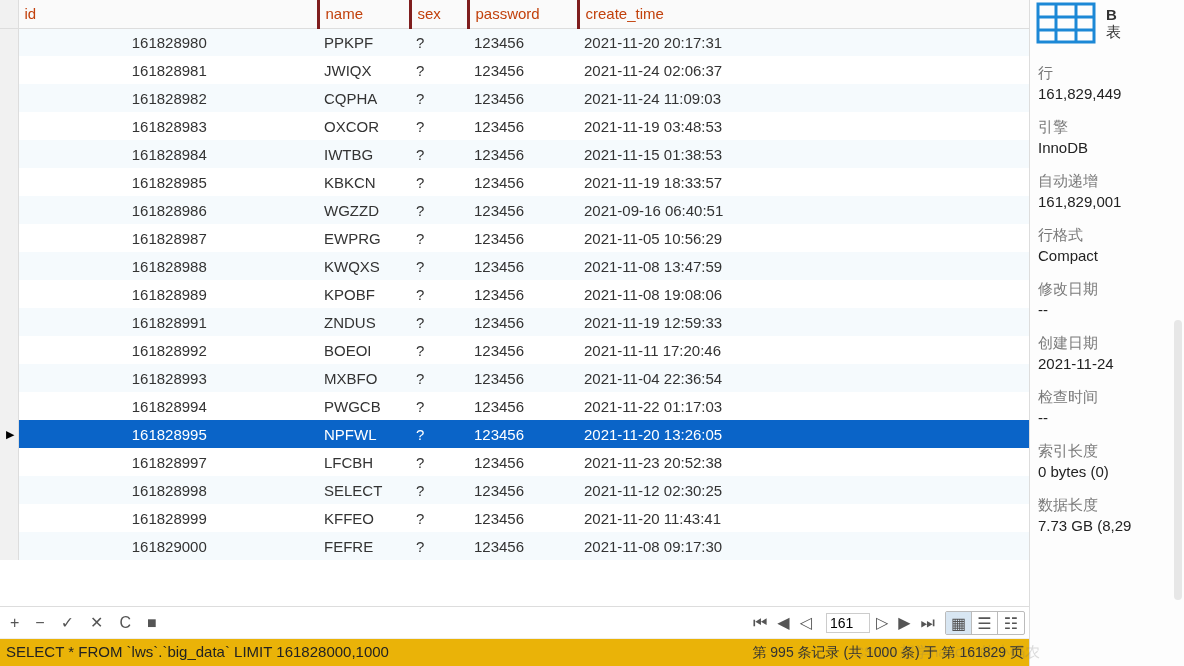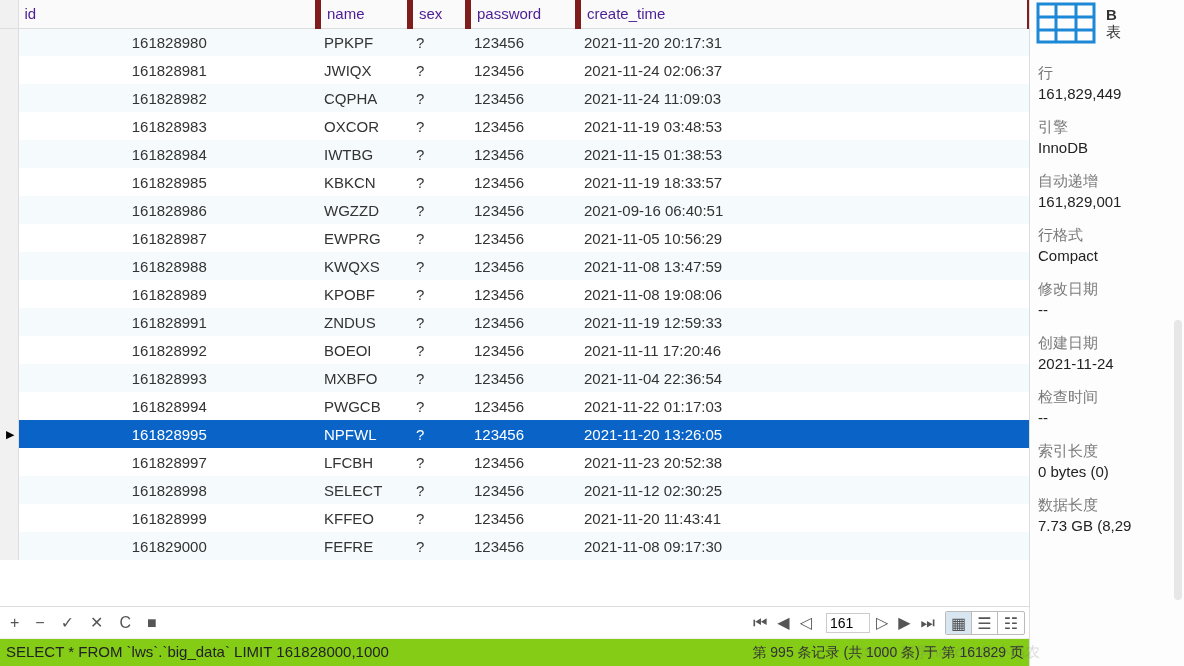--- a/index.html
+++ b/index.html
@@ -6,21 +6,21 @@
 html, body { width: 1184px; height: 666px; overflow: hidden; font-size: 15px; color: #333; background: #fff; }
 
 .app { display: flex; width: 100%; height: 100%; }
 .main { flex: 1; display: flex; flex-direction: column; border-right: 1px solid #ddd; min-width: 0; }
 .side { width: 154px; background: #fdfdfd; padding: 0 4px 0 8px; position: relative; }
 
 
 .grid-wrap { flex: 1; overflow: hidden; position: relative; }
 table { border-collapse: collapse; width: 100%; table-layout: fixed; }
 th, td { text-align: left; padding: 4px 6px; height: 28px; font-weight: normal; white-space: nowrap; overflow: hidden; }
-thead th { background: #fafafa; border-bottom: 1px solid #ddd; border-right: 6px solid #7f1d1d; color: #4c1d95; }
+thead th { background: #fafafa; border-bottom: 1px solid #ddd; border-right: 3px solid #7f1d1d; color: #c2410c; }
 tbody tr:nth-child(odd) td { background: #f5fafd; }
 tbody tr:nth-child(even) td { background: #fff; }
 tr.selected td { background: #0a64c8 !important; color: #fff; }
 .gutter { width: 18px; background: #f1f1f1 !important; border-right: 1px solid #ddd; font-size: 11px; color: #444; }
 tr.selected .gutter { background: #f1f1f1 !important; color: #000; }
 
 .col-id { text-align: center; padding-right: 4px; }
 col.c-gut { width: 18px; }
 col.c-id { width: 300px; }
 col.c-name { width: 92px; }
@@ -32,21 +32,21 @@
 .toolbar { height: 32px; display: flex; align-items: center; border-top: 1px solid #ddd; background: #fff; font-size: 15px; }
 .tb-left { display: flex; gap: 8px; padding-left: 6px; color: #555; }
 .tb-left button, .nav button, .view-toggle button { background: none; border: none; font-size: 16px; color: #555; cursor: pointer; padding: 2px 4px; }
 .nav { margin-left: auto; display: flex; align-items: center; gap: 2px; padding-right: 4px; }
 .nav input { width: 44px; border: 1px solid #ccc; font-size: 14px; padding: 1px 3px; margin-left: 8px; }
 .view-toggle { display: flex; border: 1px solid #bbb; border-radius: 2px; margin-left: 4px; }
 .view-toggle button { width: 26px; height: 22px; border-right: 1px solid #bbb; }
 .view-toggle button:last-child { border-right: none; }
 .view-toggle .active { background: #d8e6f2; }
 
-.sql-bar { height: 28px; padding: 4px 6px; border-top: 1px solid #eee; background: #84cc16; font-size: 15px; color: #222; }
+.sql-bar { height: 28px; padding: 4px 6px; border-top: 1px solid #eee; background: #eab308; font-size: 15px; color: #222; }
 
 
 .side-icon { width: 60px; height: 42px; margin: 2px 0 4px -2px; }
 .side-icon svg rect { fill: none; stroke: #1c88d6; stroke-width: 3; }
 .side-label { font-size: 15px; color: #333; }
 .props { margin-top: 16px; }
 .prop { margin-bottom: 16px; }
 .prop .k { color: #7a7a7a; font-size: 15px; margin-bottom: 2px; }
 .prop .v { color: #222; font-size: 15px; }
 .vbar { position: absolute; right: 2px; top: 320px; width: 8px; height: 280px; background: #e7e7e7; border-radius: 4px; }

